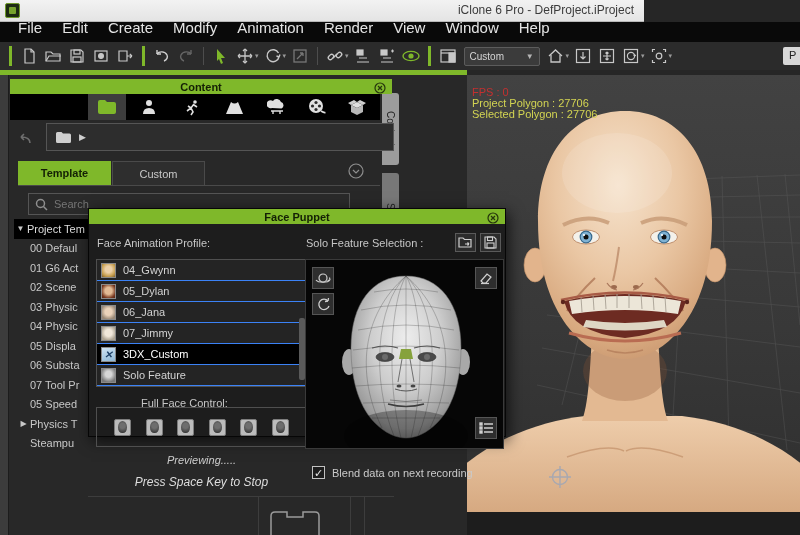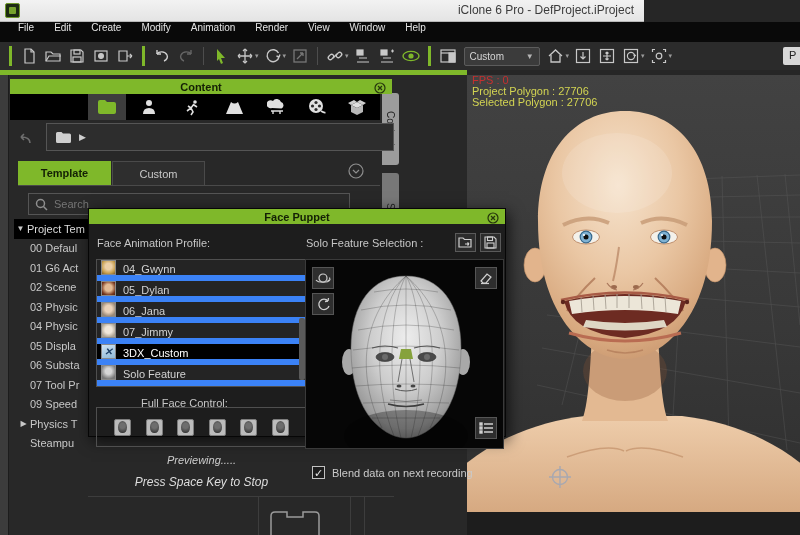--- a/index.html
+++ b/index.html
@@ -13,21 +13,21 @@
     display:flex; align-items:center; }
   .appicon { position:absolute; left:5px; top:3px; width:15px; height:15px;
     background:#1d2a12; border:1px solid #6f9a2a; border-radius:2px; }
   .appicon::after { content:""; position:absolute; left:3px; top:3px; width:7px; height:7px;
     background:#76a32c; border-radius:1px; }
   .title-text { position:absolute; right:10px; top:3px; font-size:12px; color:#3c3c3c; }
 
   
   .menubar { position:absolute; left:0; top:22px; width:800px; height:20px; background:#090909;
     display:flex; align-items:center; padding-left:8px; }
-  .menu-item { color:#e4e4e4; font-size:10px; padding:0 10px; height:28px; line-height:20px; cursor:default; }
+  .menu-item { color:#e4e4e4; font-size:15px; padding:0 10px; height:28px; line-height:20px; cursor:default; }
 
   
   .toolbar { position:absolute; left:0; top:42px; width:800px; height:28px; background:#2b2b2b;
     display:flex; align-items:center; padding-left:4px; }
   .green-strip { position:absolute; left:0; top:70px; width:467px; height:5px; background:#7fb82a; }
   .gsep { width:3px; height:20px; background:#7fb82a; margin:0 5px; flex:none; }
   .tdiv { width:1px; height:18px; background:#4d4d4d; margin:0 5px; flex:none; }
   .tbico { width:24px; height:22px; display:flex; align-items:center; justify-content:center; flex:none; cursor:pointer; }
   .tbico svg { display:block; }
   .caret { color:#9a9a9a; font-size:7px; margin-left:-2px; margin-right:2px; flex:none; cursor:pointer; }
@@ -86,21 +86,21 @@
   .dialog { position:absolute; left:88px; top:208px; width:418px; height:229px; background:#1d1d1d;
     border:1px solid #060606; box-shadow:3px 4px 14px rgba(0,0,0,.65); z-index:20; }
   .dlg-title { position:absolute; left:0; top:0; width:100%; height:15px; background:#7fb82a;
     display:flex; align-items:center; justify-content:center; }
   .dlg-title span { font-size:11px; font-weight:bold; color:#142005; }
   .dlg-label { position:absolute; font-size:11px; color:#c6c6c6; }
   .icon-btn { position:absolute; width:21px; height:19px; background:#2c2c2c; border:1px solid #5a5a5a;
     display:flex; align-items:center; justify-content:center; cursor:pointer; }
 
   .profile-list { position:absolute; left:7px; top:50px; width:211px; height:128px; border:1px solid #4f4f4f; background:#242424; }
-  .profile-row { height:21px; display:flex; align-items:flex-end; border-bottom:6px solid #3b82f6; padding-left:4px; cursor:pointer; }
+  .profile-row { height:21px; display:flex; align-items:center; border-bottom:1px solid #3b82f6; padding-left:4px; cursor:pointer; }
   .profile-row span { font-size:11px; color:#d2d2d2; margin-left:7px; }
   .profile-row.sel { background:#000; }
   .profile-row.sel span { color:#fff; }
   .avatar { width:15px; height:15px; border:1px solid #8a8a8a; flex:none;
     display:flex; align-items:center; justify-content:center; font-size:10px; }
   .av0 { background:radial-gradient(circle at 50% 42%, #ecd0a8 32%, #c8a050 68%, #7e5e28 100%); }
   .av1 { background:radial-gradient(circle at 50% 45%, #e2ba94 36%, #793920 75%, #4e2212 100%); }
   .av2 { background:radial-gradient(circle at 50% 45%, #ead2ba 36%, #998876 78%); }
   .av3 { background:radial-gradient(circle at 50% 45%, #f0e7da 36%, #aca291 78%); }
   .av4 { background:linear-gradient(160deg,#cfe3f2,#8fb8d6); color:#1c3f66; font-weight:bold; }
@@ -124,21 +124,21 @@
   .checkbox { width:13px; height:13px; border:1px solid #c2c2c2; background:#1d1d1d; color:#e8e8e8;
     font-size:11px; line-height:12px; text-align:center; }
   .blend-row span.lbl { font-size:11px; color:#cacaca; margin-left:7px; }
 
   
   .viewport { position:absolute; left:467px; top:75px; width:333px; height:460px;
     background:linear-gradient(#424242, #383838 55%, #2e2e2e); }
   .vp-bottom { position:absolute; left:0; top:437px; width:333px; height:23px; background:#1d1d1d; }
   .vp-stats { position:absolute; left:5px; top:0px; font-size:11px; line-height:11px; }
   .vp-stats div { margin-bottom:0px; }
-  .fps-line { color:#c43030; }
+  .fps-line { color:#c43030;margin-top:12px; }
   .poly-line { color:#d3d452; }
   .char-svg { position:absolute; left:0; top:0; }
 </style>
 </head>
 <body>
 
 <div id="app">
 
   <div class="titlebar">
     <div class="appicon"></div>
@@ -431,21 +431,21 @@
       <div class="tree-row tree-child">
           <span>05 Displa</span>
         </div>
       <div class="tree-row tree-child">
           <span>06 Substa</span>
         </div>
       <div class="tree-row tree-child">
           <span>07 Tool Pr</span>
         </div>
       <div class="tree-row tree-child">
-          <span>09 Speed</span>
+          <span>05 Speed</span>
         </div>
       <div class="tree-row" style="padding-left:3px;">
           <span class="tw">▶</span>
           <span>Physics T</span>
         </div>
       <div class="tree-row tree-child">
           <span>Steampu</span>
         </div>
     </div>
 

